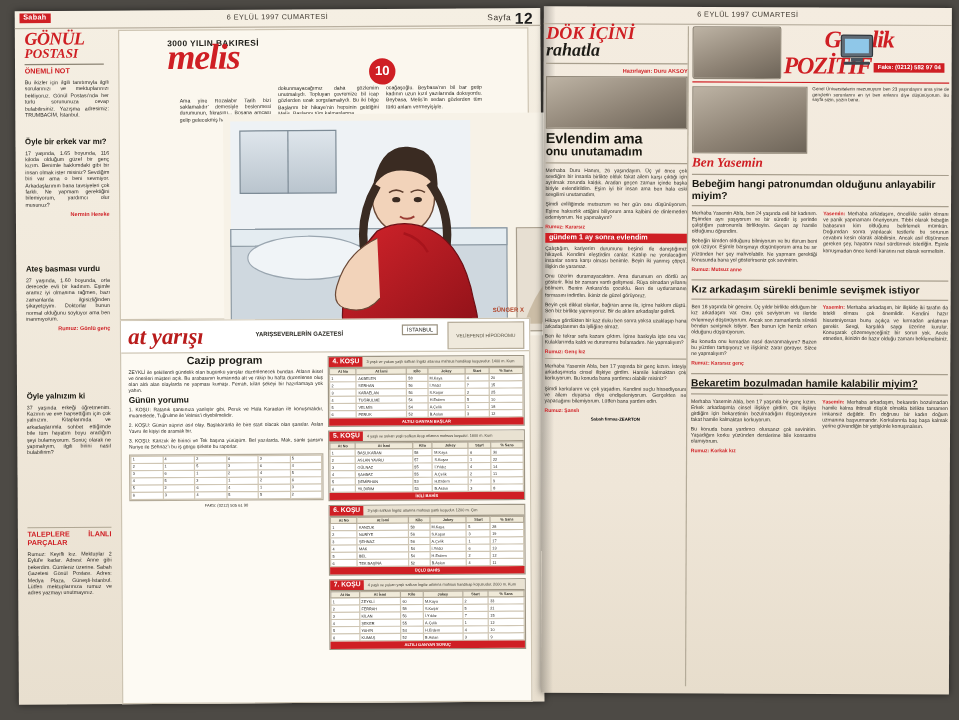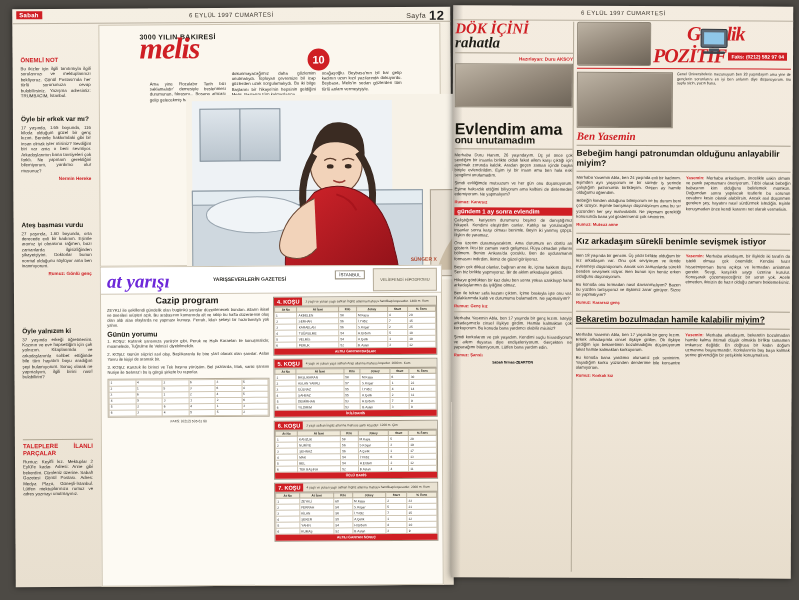--- a/index.html
+++ b/index.html
@@ -47,21 +47,21 @@
   .comic .yil{position:absolute;left:40px;top:8px;font-size:7px;font-weight:bold;color:#1d1c17;letter-spacing:.3px;}
   .comic .circle10{position:absolute;left:208px;top:24px;width:22px;height:22px;border-radius:50%;
     background:#cf1f24;color:#fff;font-size:11px;font-weight:bold;display:flex;align-items:center;justify-content:center;}
   .ctext{position:absolute;font-size:4.3px;line-height:5.2px;color:#2a2822;text-align:justify;}
   .art{position:absolute;left:86px;top:70px;width:340px;height:186px;overflow:hidden;}
   .sunger{position:absolute;right:4px;bottom:2px;font-size:5px;font-weight:bold;color:#b0452b;}
 
   
   .atyarisi{position:absolute;left:86px;top:258px;width:340px;height:318px;background:#fdfaf3;border:1px solid #cdc4b2;}
   .ay-head{position:relative;height:26px;background:#fff;border-bottom:1px solid #cfc6b4;}
-  .ay-head .t{font-family:"Liberation Serif",serif;font-style:italic;font-weight:bold;color:#6d28d9;font-size:19px;
+  .ay-head .t{font-family:"Liberation Serif",serif;font-style:italic;font-weight:bold;color:#b91c1c;font-size:19px;
      position:absolute;left:6px;top:3px;}
   .ay-head .sub{position:absolute;left:112px;top:9px;font-size:5px;color:#2b2a24;font-weight:bold;}
   .ay-head .ist{position:absolute;right:76px;top:4px;font-size:4.5px;color:#1c1b16;border:1px solid #9a9281;padding:1px 3px;}
   .ay-head .logo{position:absolute;right:4px;top:2px;width:62px;height:21px;border:1px solid #b7ae9c;
     background:#efe9dc;font-size:4px;color:#55503f;display:flex;align-items:center;justify-content:center;text-align:center;}
   .cazip{position:absolute;left:6px;top:28px;width:160px;text-align:center;font-weight:bold;font-size:9px;color:#1b1a15;}
   .ay-left{position:absolute;left:6px;top:40px;width:162px;font-size:4.1px;line-height:5px;color:#2b2a24;text-align:justify;}
   .ay-left .hd{font-weight:bold;font-size:7px;color:#17160f;margin:4px 0 2px;}
   .ay-right{position:absolute;left:172px;top:30px;width:164px;}
 
@@ -101,20 +101,25 @@
 
   <div class="topbar">
     <span class="redflag">Sabah</span>
     <span class="dateL">6 EYLÜL 1997 CUMARTESİ</span>
     <span class="pageno">
       <span>Sayfa</span>
       <b>12</b>
     </span>
   </div>
 
+  <div class="gonul">
+    <div class="t1">GÖNÜL</div>
+    <div class="t2">POSTASI</div>
+    <div class="hairline"></div>
+  </div>
 
   <div class="colbox" style="left:8px;top:48px;width:70px;">
     <div class="redhead">ÖNEMLİ NOT</div>
     <p>Bu ikizler için ilgili tanıtımıyla ilgili sorularınızı ve mektuplarınızı bekliyoruz. Gönül Postası'nda her türlü sorununuza cevap bulabilirsiniz. Yazışma adresimiz: TRUMBACIM, İstanbul.</p>
   </div>
   <div class="colbox" style="left:8px;top:106px;width:70px;">
     <div class="blkhead">Öyle bir erkek var mı?</div>
     <p>17 yaşında, 1.65 boyunda, 116 kiloda olduğum güzel bir genç kızım. Benimle hakkımdaki gibi bir insan olmak ister misiniz? Sevdiğim biri var ama o beni sevmiyor. Arkadaşlarımın bana tavsiyeleri çok farklı. Ne yapmam gerektiğini bilemiyorum, yardımcı olur musunuz?</p>
     <div class="sig">Nermin Hereke</div>
   </div>
@@ -558,21 +563,21 @@
   <div class="rp-left">
     <div class="dok">
       <span>DÖK İÇİNİ</span><br>
       <span class="w2">rahatla</span>
     </div>
     <div class="rule"></div>
     <div class="editor" style="text-align:right;">Hazırlayan: Duru AKSOY</div>
 
     <div class="photo" style="width:116px;height:42px;margin-top:2px;"></div>
 
-    <div class="headline" style="font-size:16px;line-height:11px;margin-top:16px;">Evlendim ama</div>
+    <div class="headline" style="font-size:12px;line-height:11px;margin-top:3px;">Evlendim ama</div>
     <div class="headline" style="font-size:10px;line-height:11px;">onu unutamadım</div>
     <div class="rule"></div>
 
     <div class="qblock">
       <p>Merhaba Duru Hanım, 26 yaşındayım. Üç yıl önce çok sevdiğim bir insanla birlikte olduk fakat ailem karşı çıktığı için ayrılmak zorunda kaldık. Aradan geçen zaman içinde başka biriyle evlendirildim. Eşim iyi bir insan ama ben hala eski sevgilimi unutamadım.</p>
       <p>Şimdi evliliğimde mutsuzum ve her gün onu düşünüyorum. Eşime haksızlık ettiğimi biliyorum ama kalbimi de dinlemeden edemiyorum. Ne yapmalıyım?</p>
       <p class="bullet">Rumuz: Kararsız</p>
     </div>
 
     <div style="background:#cf1f24;color:#fff;font-size:6px;font-weight:bold;padding:1px 3px;margin:2px 0;">gündem 1 ay sonra evlendim</div>

